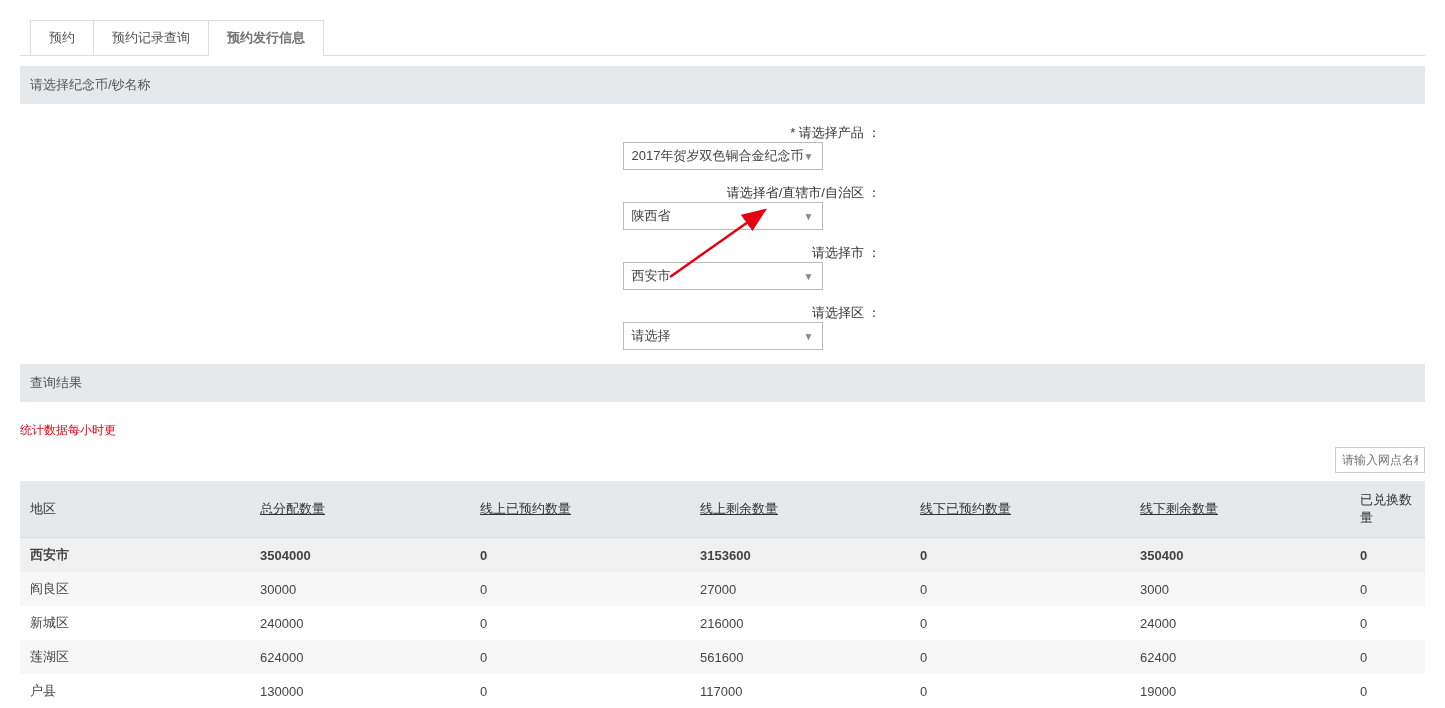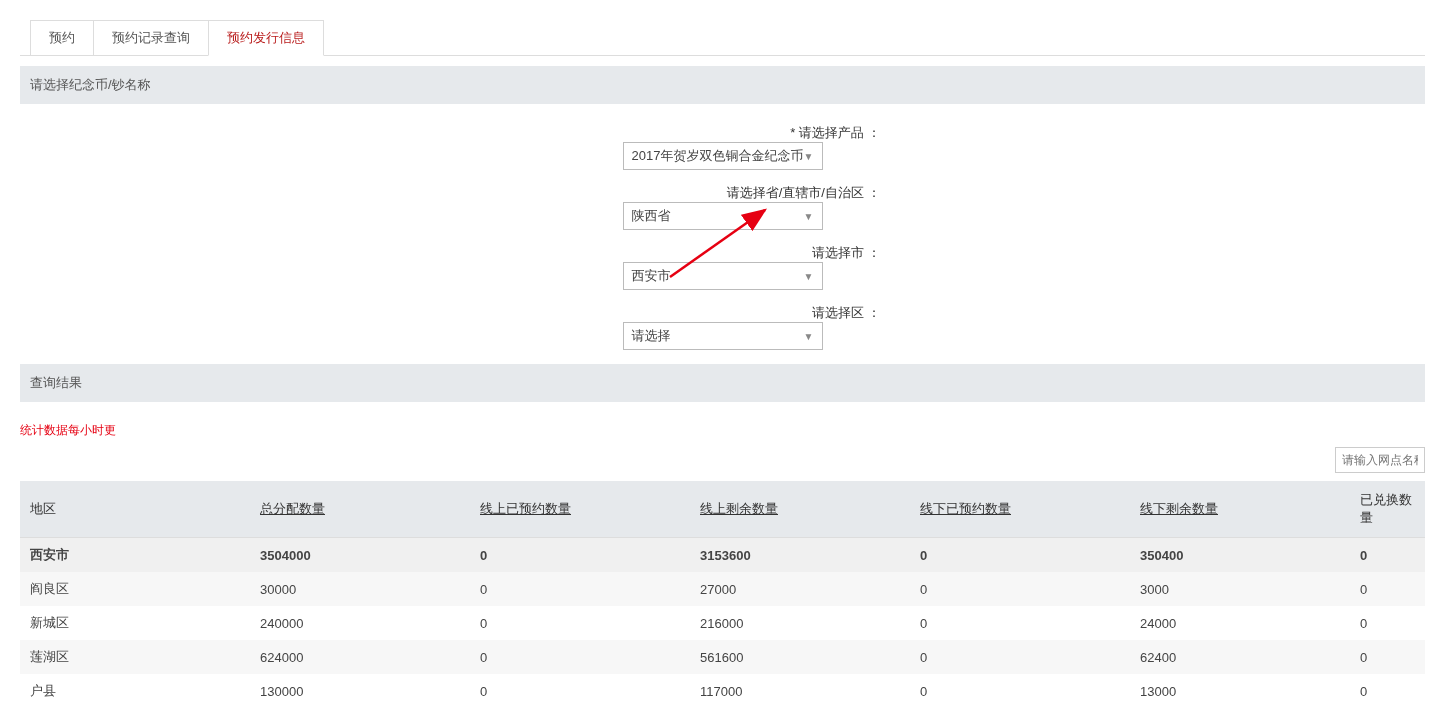--- a/index.html
+++ b/index.html
@@ -1,20 +1,20 @@
 <!DOCTYPE html>
 <html><head>
   <meta charset="utf-8">
   <style>
     * { margin: 0; padding: 0; box-sizing: border-box; }
     body { font-family: "Microsoft YaHei", Arial, sans-serif; font-size: 13px; color: #333; background: #fff; }
     
     .tabs { display: flex; margin: 20px 0 0 30px; }
     .tab { padding: 8px 18px; border: 1px solid #ddd; background: #fff; cursor: pointer; margin-right: -1px; color: #555; }
-    .tab.active { background: #fff; color: #b91c1c; border-bottom: 1px solid #fff; position: relative; z-index: 2; }
+    .tab.active { background: #fff; color: #737373; border-bottom: 1px solid #fff; position: relative; z-index: 2; font-weight: bold; }
     
     .content { margin: 0 20px 0 20px; border-top: 1px solid #ddd; margin-top: -1px; padding-top: 10px; }
     
     .section-header { background: #e6e9ec; padding: 10px; color: #555; margin-bottom: 20px; }
     
     .form-row { display: flex; align-items: center; justify-content: center; margin-bottom: 14px; flex-direction: column; }
     .form-label { width: 340px; text-align: right; padding-right: 12px; color: #333; }
     .form-select { width: 200px; height: 28px; border: 1px solid #bbb; background: #fff; padding: 0 8px; display: flex; align-items: center; justify-content: space-between; cursor: pointer; color: #444; position: relative; text-align: right; }
     .form-right-fill { width: 340px; }
     .chevron { color: #888; font-size: 10px; }
@@ -149,21 +149,21 @@
           <td>0</td>
           <td>62400</td>
           <td>0</td>
         </tr>
         <tr>
           <td>户县</td>
           <td>130000</td>
           <td>0</td>
           <td>117000</td>
           <td>0</td>
-          <td>13000</td>
+          <td>19000</td>
           <td>0</td>
         </tr>
         <tr>
           <td>临潼区</td>
           <td>110000</td>
           <td>0</td>
           <td>99000</td>
           <td>0</td>
           <td>11000</td>
           <td>0</td>

